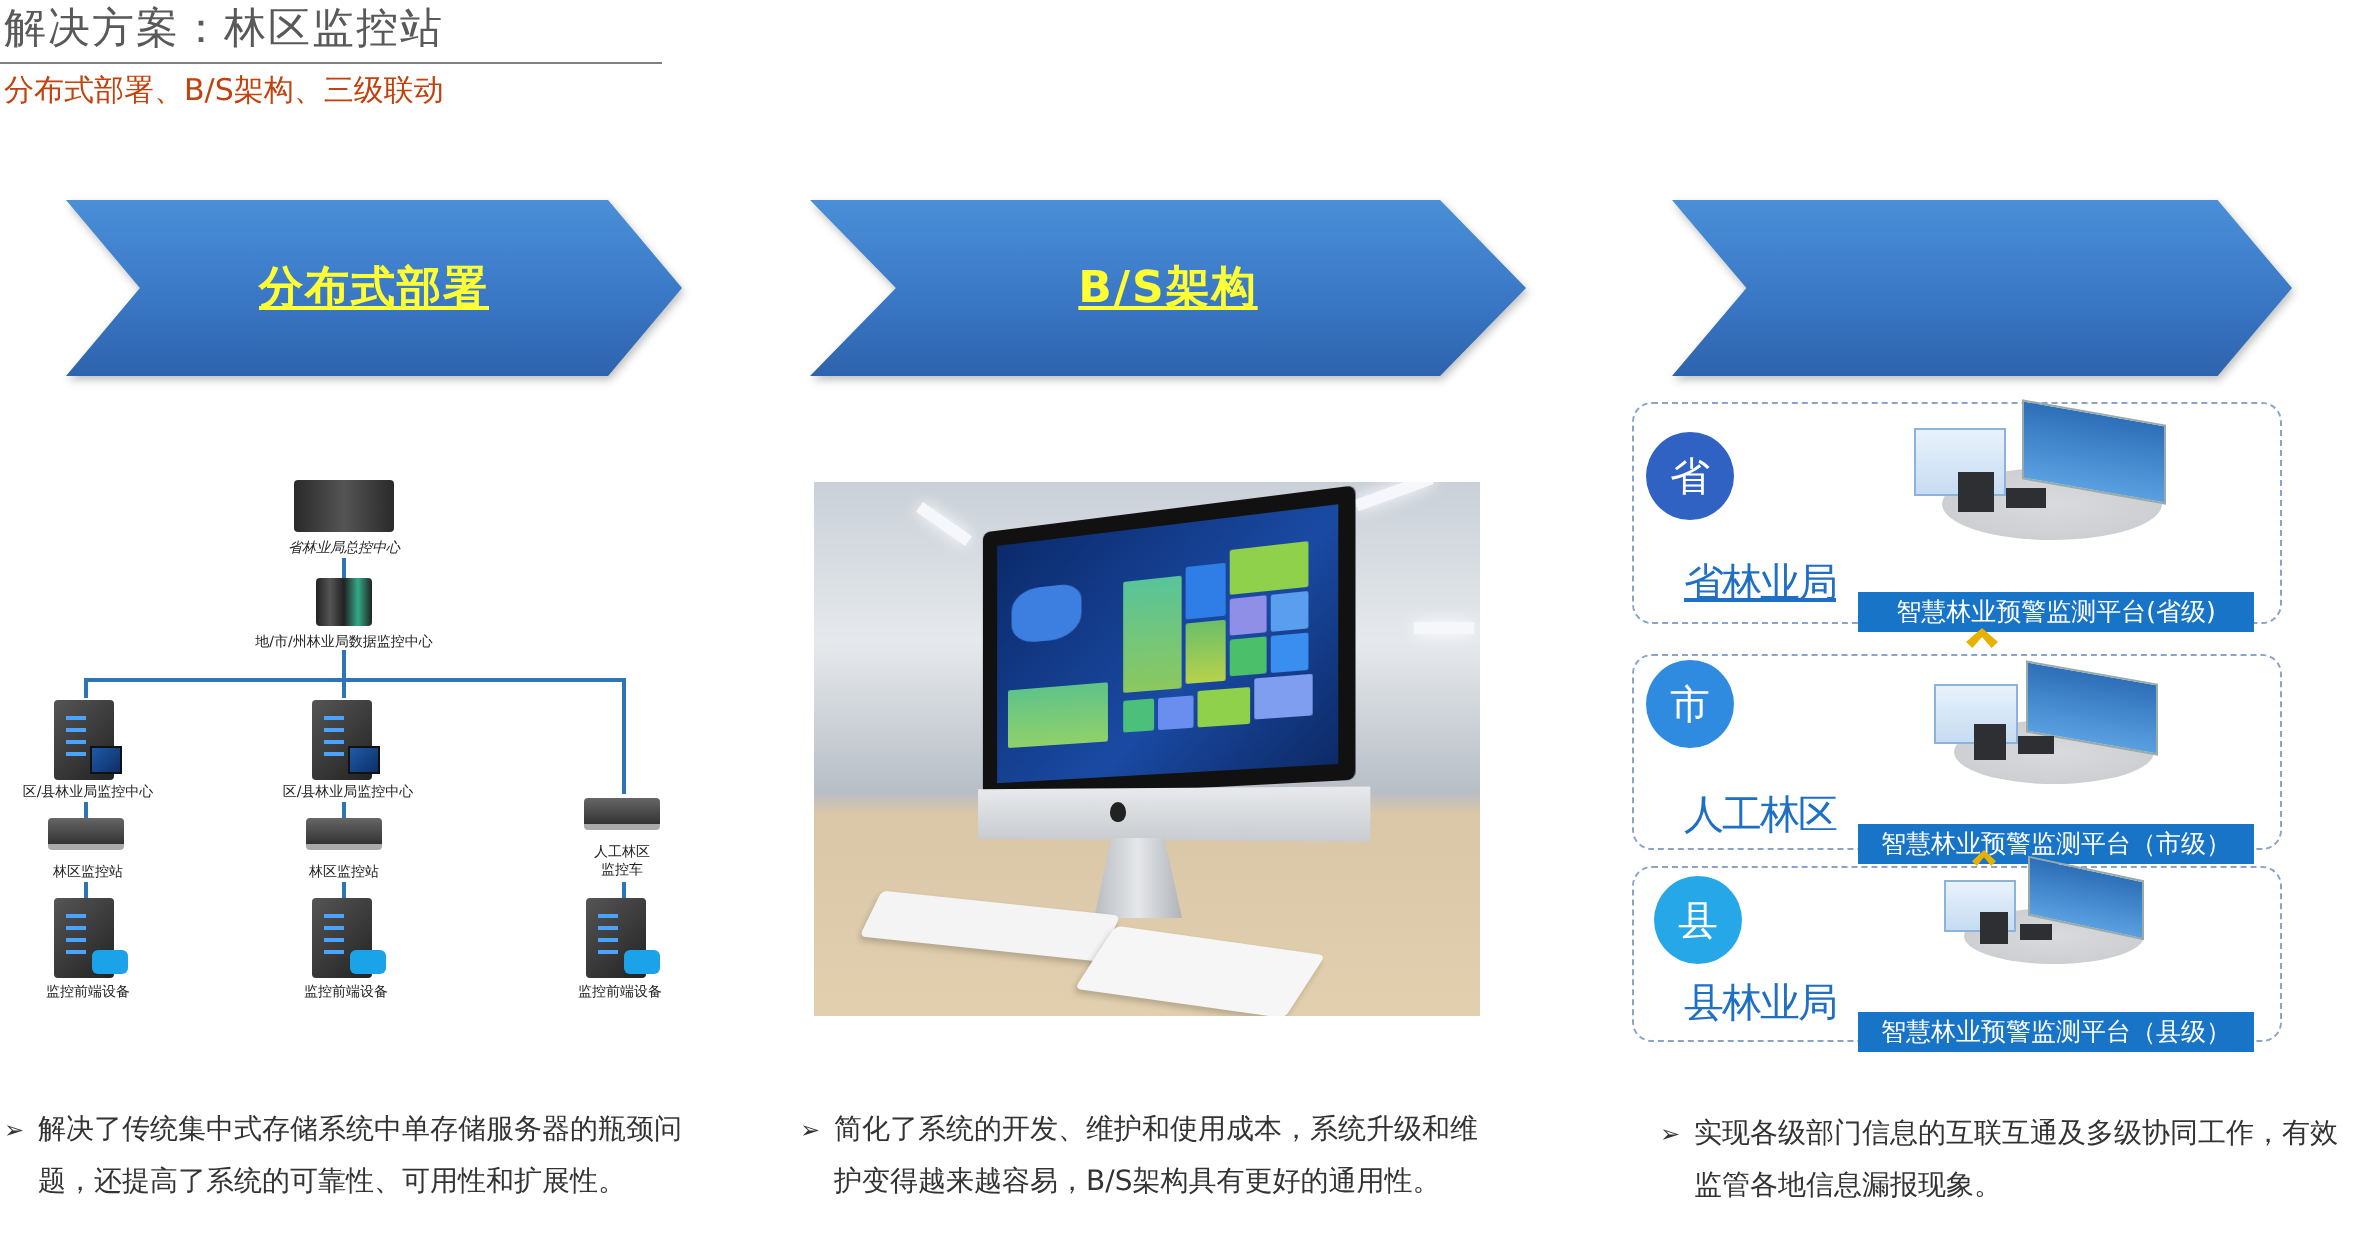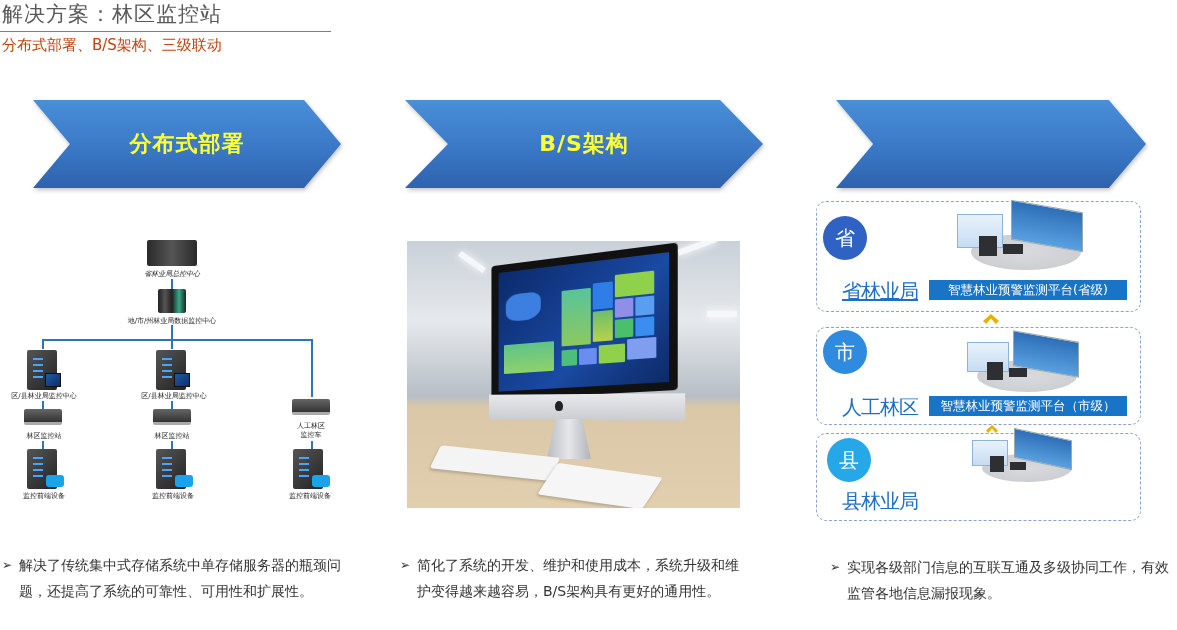--- a/index.html
+++ b/index.html
@@ -19,21 +19,21 @@
   .chevron {
     position: absolute; height: 88px; display: flex; align-items: center; justify-content: center;
     filter: drop-shadow(1px 2px 2px rgba(0,0,0,0.25));
   }
   .chevron .shape {
     position: absolute; inset: 0;
     background: linear-gradient(to bottom, #4a8fd8 0%, #3a78c6 55%, #2e63ad 100%);
     clip-path: polygon(0 0, 88% 0, 100% 50%, 88% 100%, 0 100%, 12% 50%);
   }
   .chevron .label {
-    position: relative; color: #ffff33; font-weight: bold; font-size: 22px; letter-spacing: 1px;
+    position: relative; color: #ffff33; font-weight: bold; font-size: 22px; letter-spacing: 1px; text-decoration: underline;
   }
   
   .diagram { position: absolute; left: 0; top: 235px; width: 360px; height: 270px; }
   .line-v { position: absolute; width: 2px; background: #2e75b6; }
   .line-h { position: absolute; height: 2px; background: #2e75b6; }
   .rack { position: absolute; background: linear-gradient(90deg,#2a2a2a,#555 50%,#2a2a2a); border-radius: 2px; }
   .tower { position: absolute; width: 30px; height: 40px; background: linear-gradient(135deg,#555,#222); border-radius: 2px; }
   .tower::before { content:""; position:absolute; left:6px; top:8px; width:10px; height:2px; background:#4aa3ff; box-shadow: 0 6px 0 #4aa3ff, 0 12px 0 #4aa3ff, 0 18px 0 #4aa3ff; }
   .monitor-badge { position:absolute; width:16px; height:14px; background:linear-gradient(135deg,#1e5aa8,#0d2f66); border:1px solid #111; }
   .db-badge { position:absolute; width:18px; height:12px; background:#1aa3e8; border-radius:3px; }
@@ -63,21 +63,21 @@
   .tier {
     position:absolute; left: 816px; width: 325px; border: 1px dashed #8aa4c8; border-radius: 10px; background:#fff;
   }
   .tier-circle {
     position:absolute; width: 44px; height: 44px; border-radius:50%; color:#fff; font-size: 20px;
     display:flex; align-items:center; justify-content:center;
   }
   .tier-name { position:absolute; font-size: 20px; color: #1f6fc5; white-space:nowrap; letter-spacing:-1px; }
   .tier-bar {
     position:absolute; height: 20px; background:#1874c6; color:#fff; font-size: 12.5px;
-    display:flex; align-items:center; justify-content:center; white-space:nowrap;
+    display:flex; align-items:center; justify-content:center; white-space:nowrap;margin-top:16px;
   }
   .platform-img { position:absolute; }
   .platform-img .floor { position:absolute; border-radius:50%; background:radial-gradient(ellipse,#d8dadd,#c8cacd); }
   .platform-img .wall { position:absolute; background:linear-gradient(#2d6fb8,#5aa0e0); border:1px solid #9aa; }
   .platform-img .win { position:absolute; background:linear-gradient(#e9f2fb,#c6dcf2); border:1px solid #8db3da; }
   .platform-img .srv { position:absolute; background:#2d2f33; }
   .up-arrow {
     position:absolute; width: 16px; height: 10px; background:#e8b100;
     clip-path: polygon(50% 0, 100% 70%, 80% 100%, 50% 45%, 20% 100%, 0 70%);
   }
@@ -210,20 +210,21 @@
 <div class="tier" style="top:433px; height:88px;">
   <div class="tier-circle" style="left:10px; top:4px; background:#26a8e8;">县</div>
   <div class="platform-img" style="left:155px; top:0px; width:110px; height:50px;">
     <div class="floor" style="left:10px; top:20px; width:90px; height:28px;"></div>
     <div class="wall" style="left:42px; top:0px; width:58px; height:30px; transform:skewY(12deg);"></div>
     <div class="win" style="left:0px; top:6px; width:36px; height:26px;"></div>
     <div class="srv" style="left:18px; top:22px; width:14px; height:16px;"></div>
     <div class="srv" style="left:38px; top:28px; width:16px; height:8px;"></div>
   </div>
   <div class="tier-name" style="left:25px; top:54px;">县林业局</div>
+  <div class="tier-bar" style="left:112px; top:56px; width:198px;">智慧林业预警监测平台（县级）</div>
 </div>
 
 <div class="bullet" style="left:2px; top:552px; width:345px;">
   <span class="arrow">➢</span>
   <span class="text">解决了传统集中式存储系统中单存储服务器的瓶颈问题，还提高了系统的可靠性、可用性和扩展性。</span>
 </div>
 <div class="bullet" style="left:400px; top:552px; width:345px;">
   <span class="arrow">➢</span>
   <span class="text">简化了系统的开发、维护和使用成本，系统升级和维护变得越来越容易，B/S架构具有更好的通用性。</span>
 </div>

